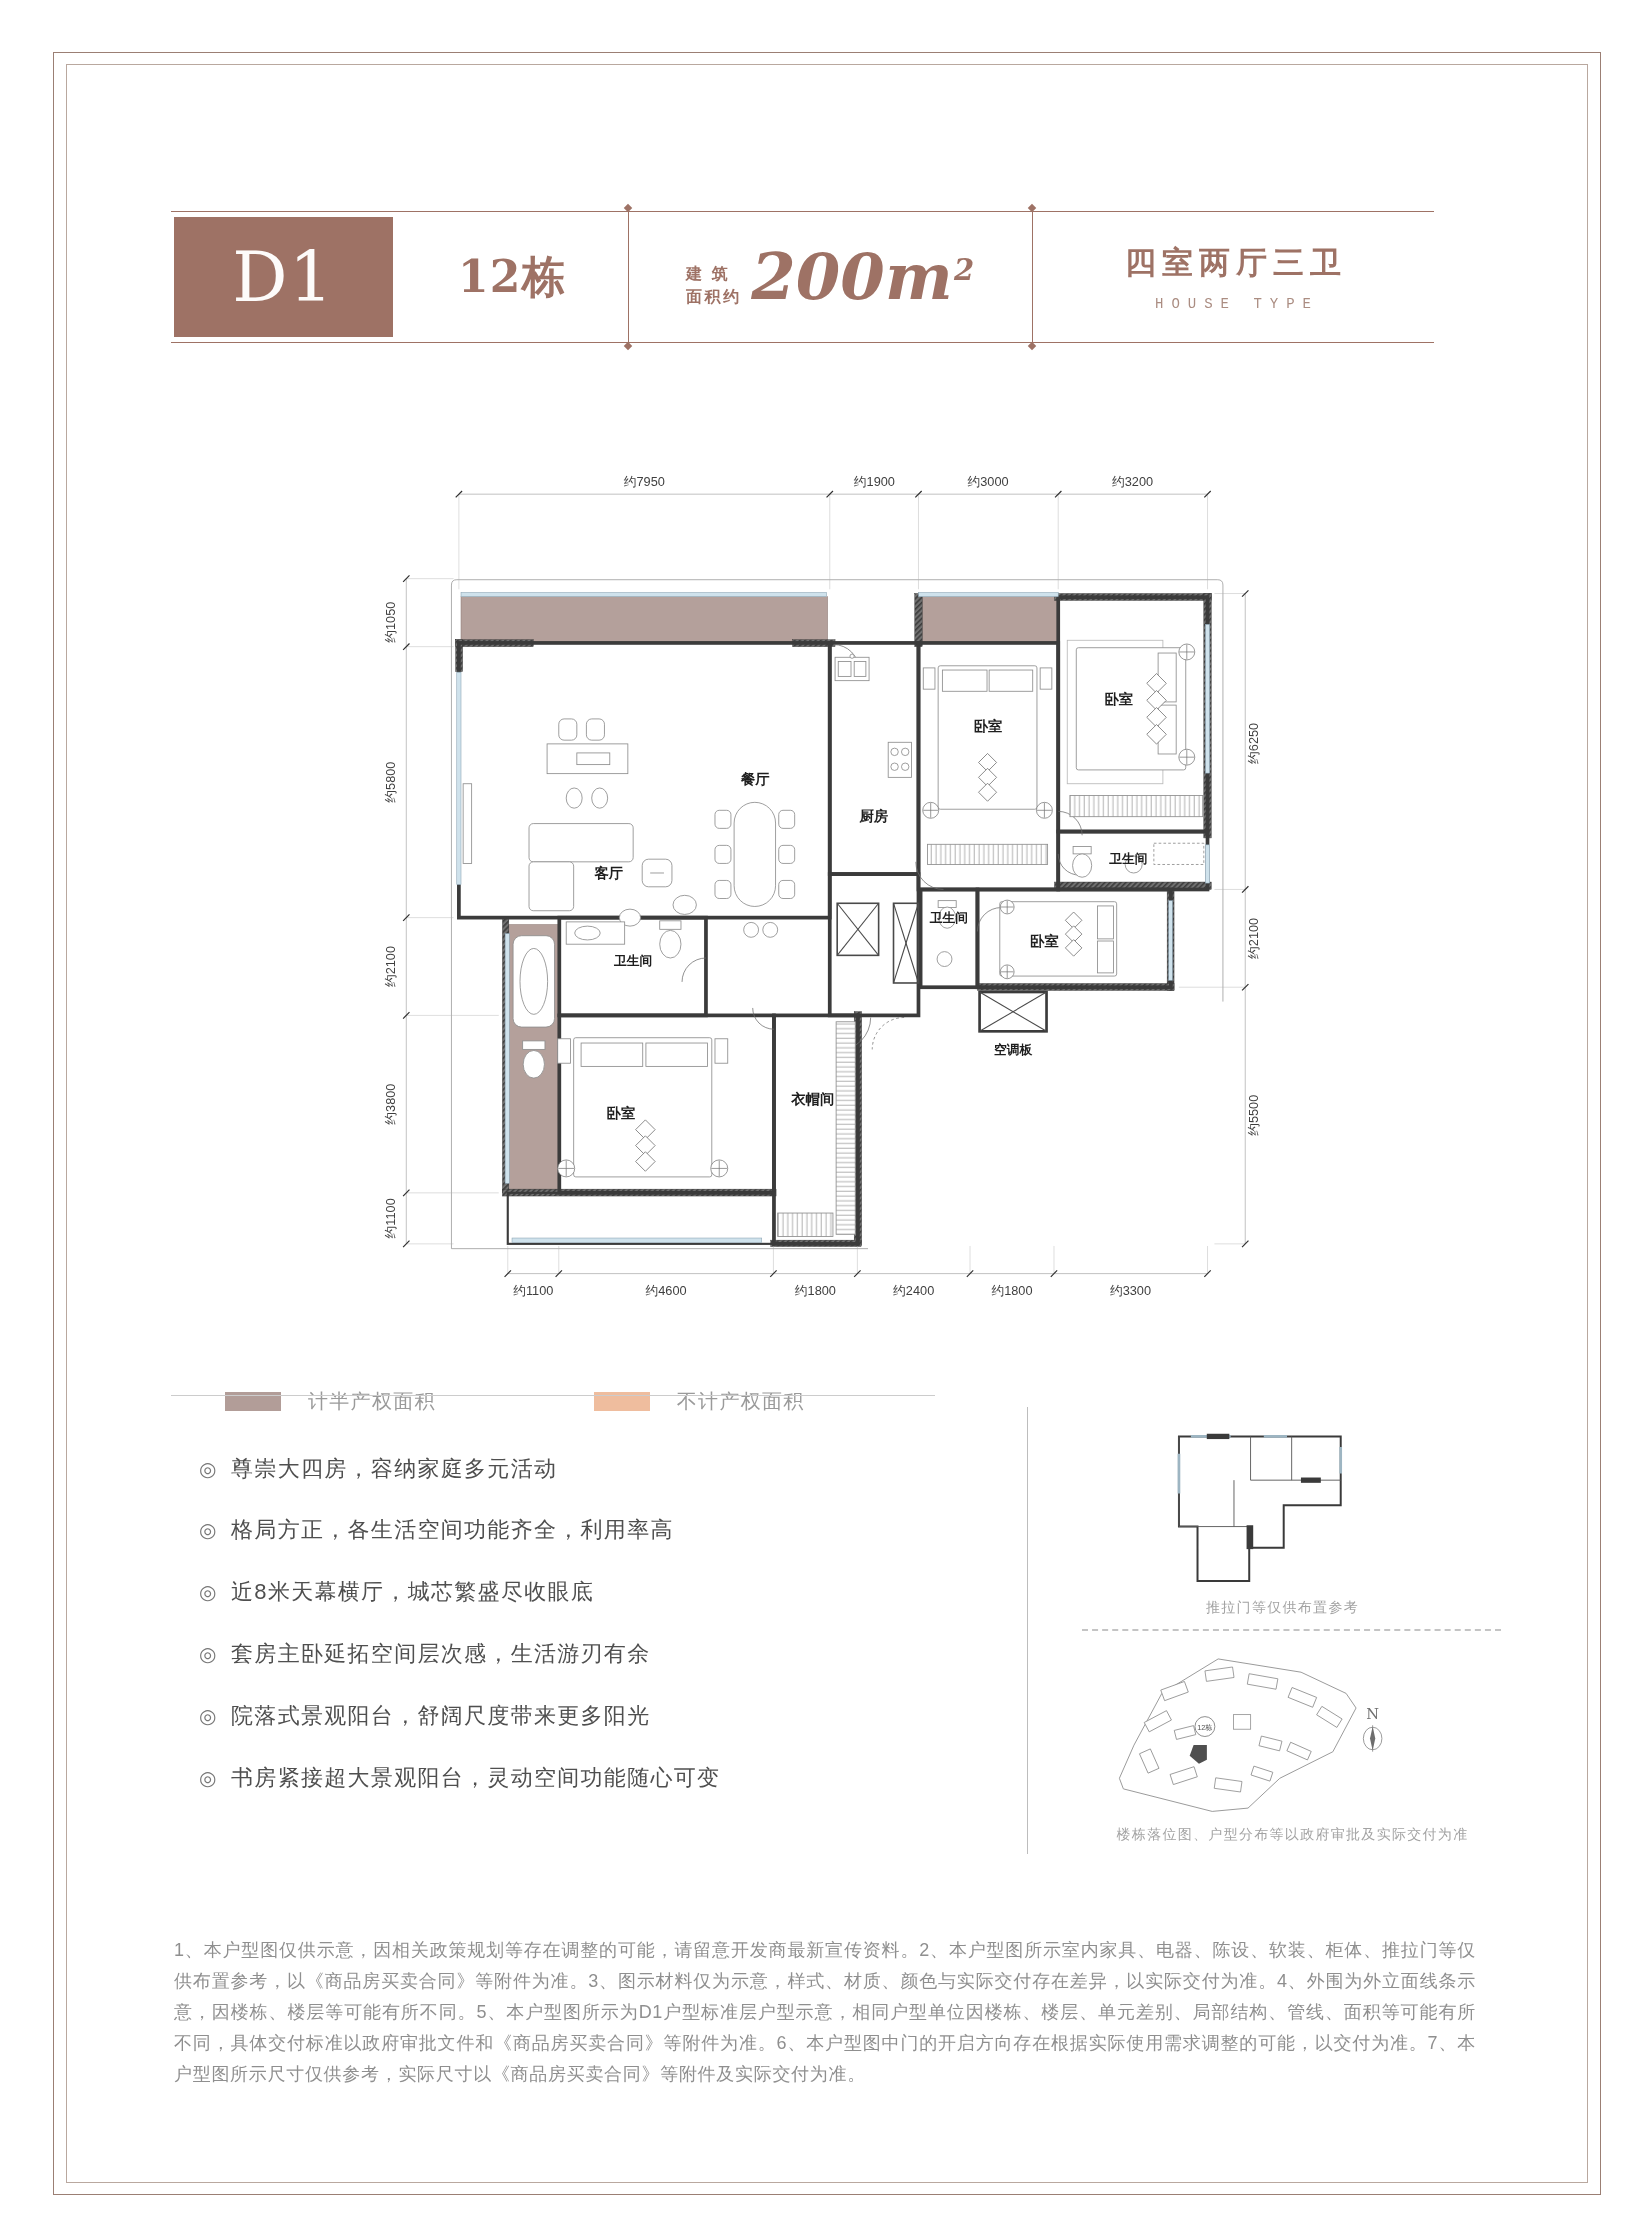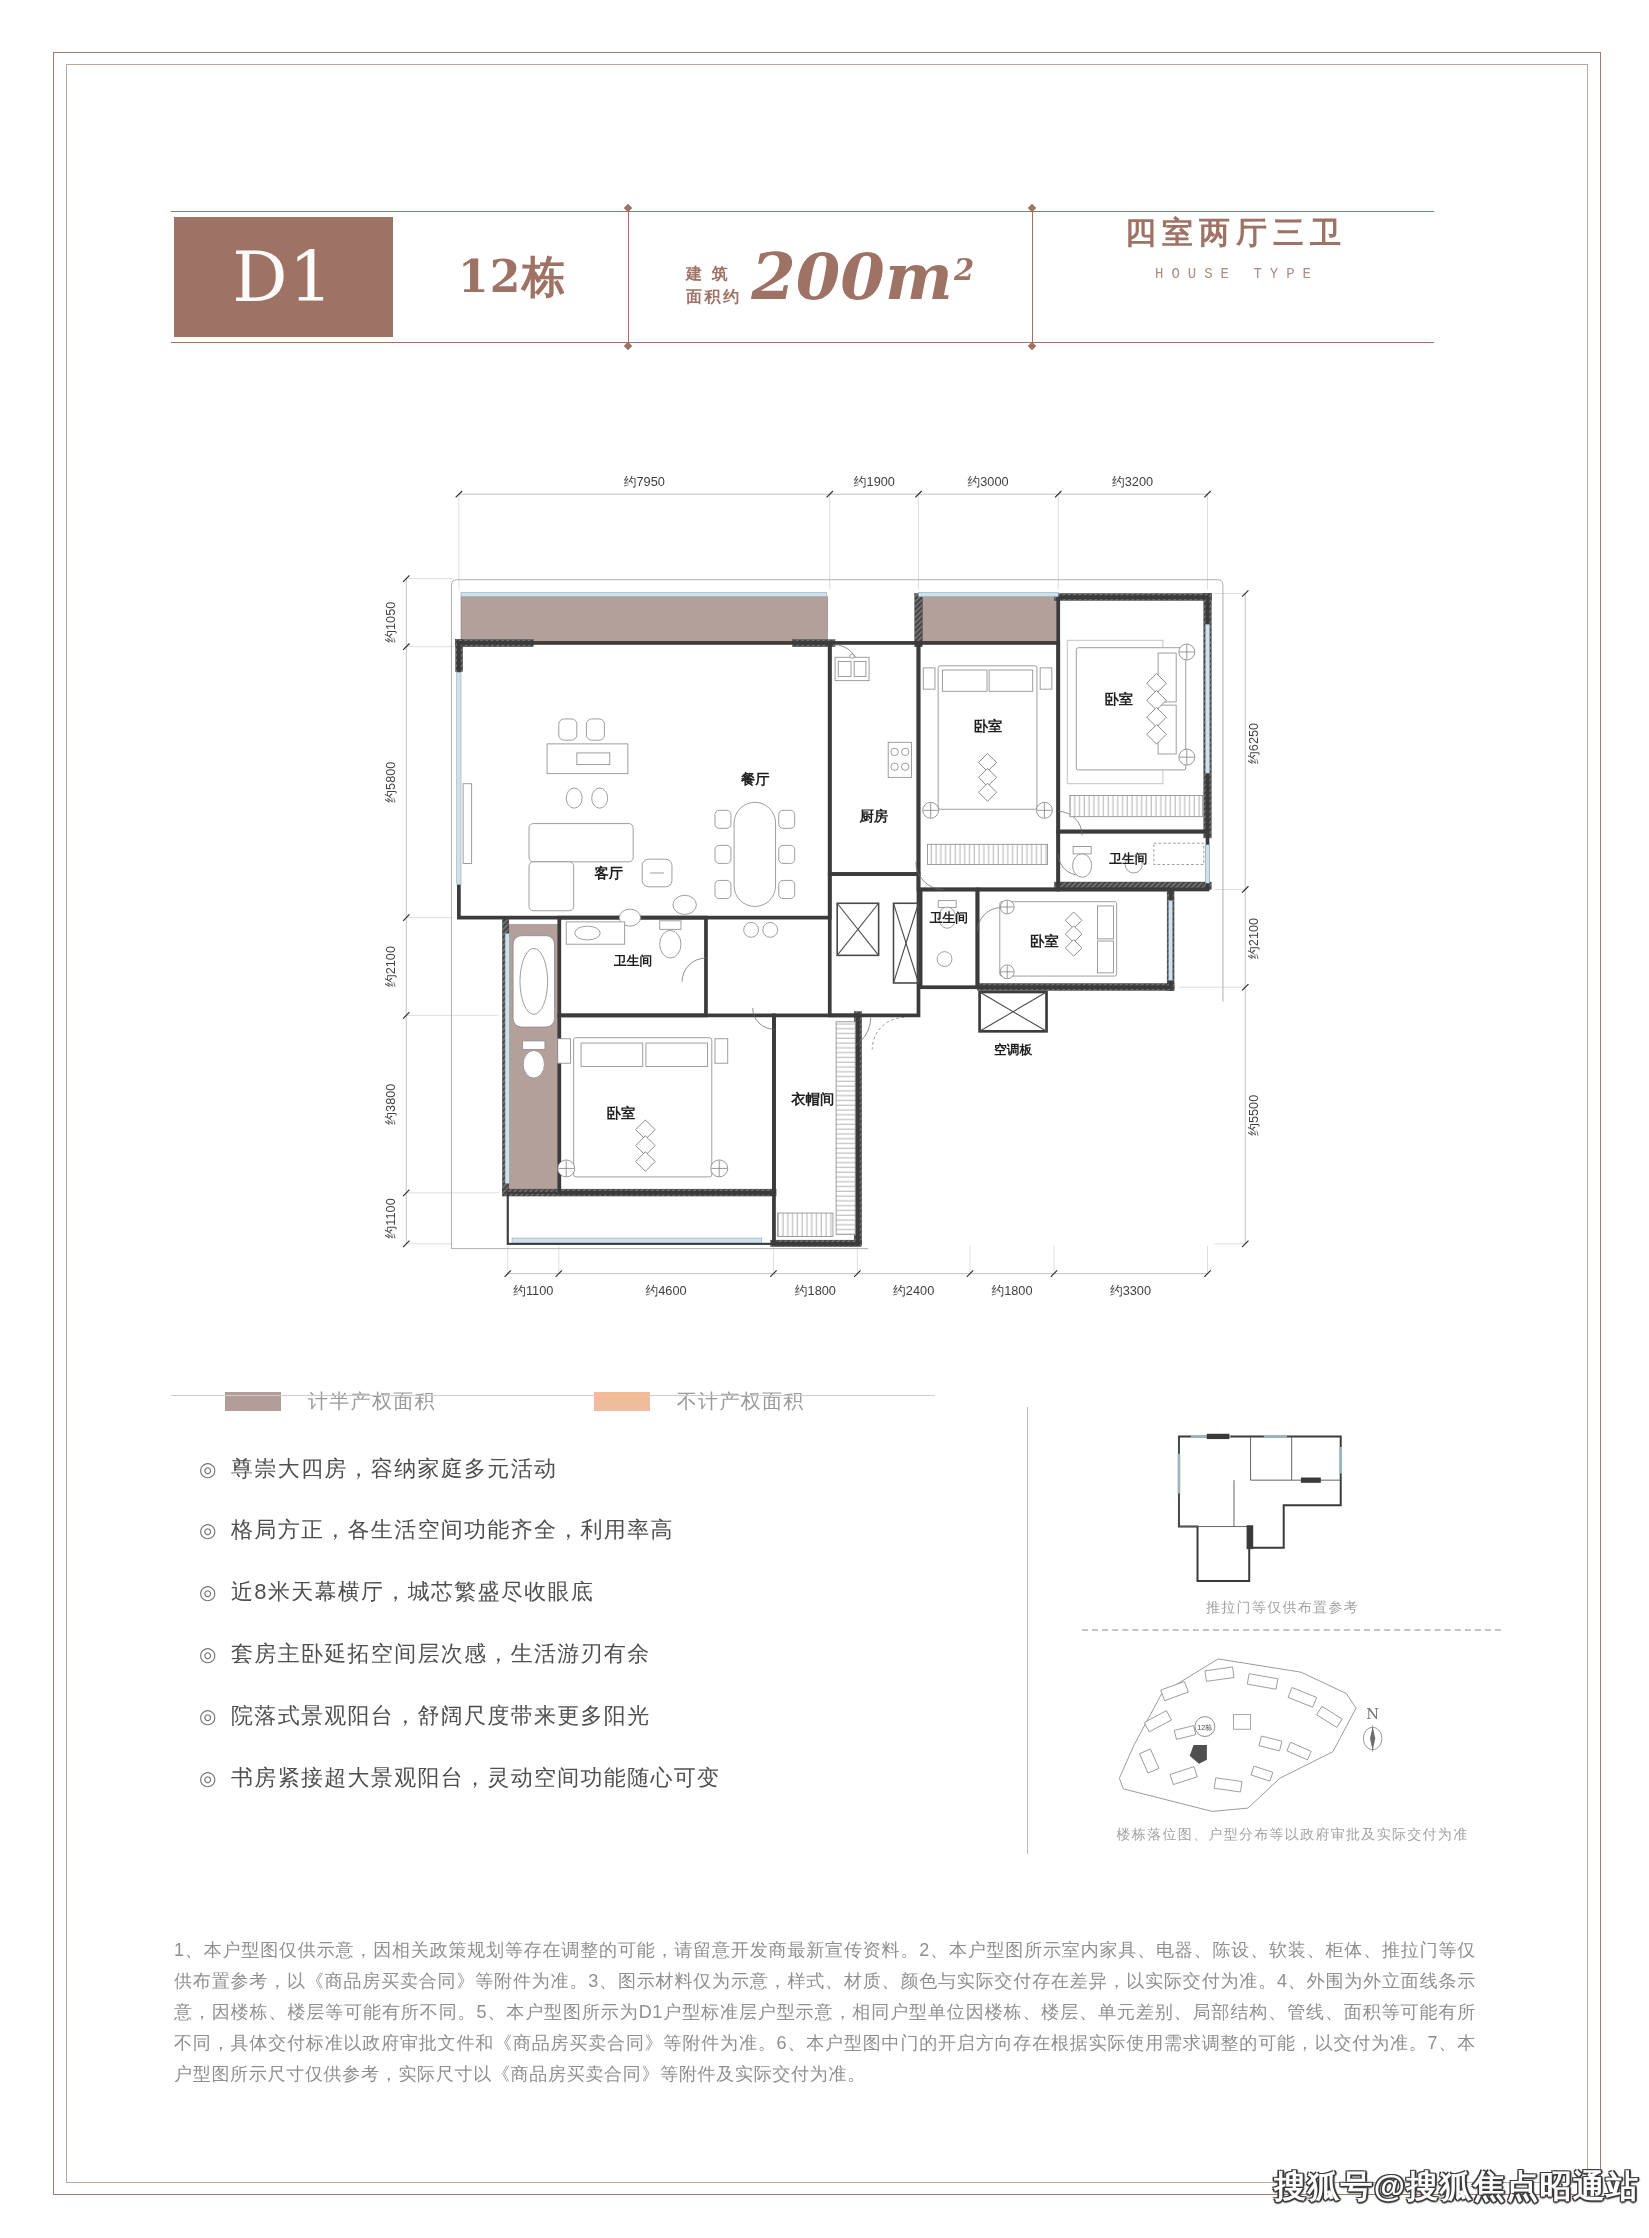--- a/index.html
+++ b/index.html
@@ -18,21 +18,21 @@
   .cell-building{left:226px;width:231px;display:flex;align-items:center;justify-content:center;
          color:#9e7265;font-family:"DejaVu Serif","Liberation Serif",serif;font-size:44px;font-weight:bold;letter-spacing:1.3px;}
   .vdiv{position:absolute;top:-4px;width:0.7px;height:138px;background:#9e7265;}
   .vdiv .dia{position:absolute;left:-3.3px;width:6px;height:6px;background:#9e7265;transform:rotate(45deg);}
   .dia.t{top:-2.7px;} .dia.b{bottom:-2.7px;}
   .cell-area{left:457px;width:404px;display:flex;align-items:center;justify-content:center;color:#9e7265;}
   .area-prefix{display:flex;flex-direction:column;gap:2px;font-size:16px;font-weight:bold;
          letter-spacing:2.7px;margin-right:9.3px;margin-top:17.3px;}
   .area-num{font-family:"DejaVu Serif","Liberation Serif",serif;font-size:64px;font-weight:bold;line-height:1;font-style:italic;}
   .area-num sup{font-size:29px;vertical-align:18.6px;margin-left:1.3px;}
-  .cell-layout{left:861px;width:402px;display:flex;flex-direction:column;align-items:center;justify-content:flex-start;gap:12px;}
+  .cell-layout{left:861px;width:402px;display:flex;flex-direction:column;align-items:center;justify-content:center;gap:12px;}
   .layout-cn{color:#9e7265;font-size:31px;font-weight:bold;letter-spacing:6px;text-indent:6px;}
   .layout-en{color:#ab8d82;font-size:14px;letter-spacing:8px;text-indent:8px;
              font-family:Liberation Mono, monospace;}
 
   
   .plan{position:absolute;left:379px;top:449px;width:893px;height:882px;}
   .room-label{font-family:"Liberation Sans",sans-serif;font-size:27px;font-weight:bold;fill:#1e1e1e;text-anchor:middle;}
   .room-label.sm{font-size:24px;}
   .dim-t{font-family:"Liberation Sans",sans-serif;font-size:24px;fill:#3f3f3f;text-anchor:middle;}
 
@@ -494,15 +494,14 @@
       <text x="438" y="108" text-anchor="middle" font-size="22" fill="#6e6e6e" font-family="DejaVu Serif, serif">N</text>
       <ellipse cx="438" cy="138" rx="14" ry="17" fill="none" stroke="#8a8a8a" stroke-width="1.3"></ellipse>
       <line x1="438" y1="118" x2="438" y2="158" stroke="#8a8a8a" stroke-width="1.2"></line>
       <polygon points="438,120 442,138 438,156 434,138" fill="#6e6e6e"></polygon>
     </g>
   </svg>
   <div class="minicap" style="left:1060px;top:1826px;">楼栋落位图、户型分布等以政府审批及实际交付为准</div>
 
   <div class="footer">1、本户型图仅供示意，因相关政策规划等存在调整的可能，请留意开发商最新宣传资料。2、本户型图所示室内家具、电器、陈设、软装、柜体、推拉门等仅供布置参考，以《商品房买卖合同》等附件为准。3、图示材料仅为示意，样式、材质、颜色与实际交付存在差异，以实际交付为准。4、外围为外立面线条示意，因楼栋、楼层等可能有所不同。5、本户型图所示为D1户型标准层户型示意，相同户型单位因楼栋、楼层、单元差别、局部结构、管线、面积等可能有所不同，具体交付标准以政府审批文件和《商品房买卖合同》等附件为准。6、本户型图中门的开启方向存在根据实际使用需求调整的可能，以交付为准。7、本户型图所示尺寸仅供参考，实际尺寸以《商品房买卖合同》等附件及实际交付为准。</div>
 
-  <div class="wm">搜狐号@搜狐焦点昭通站</div>
 </div>
 
 
 </body></html>

